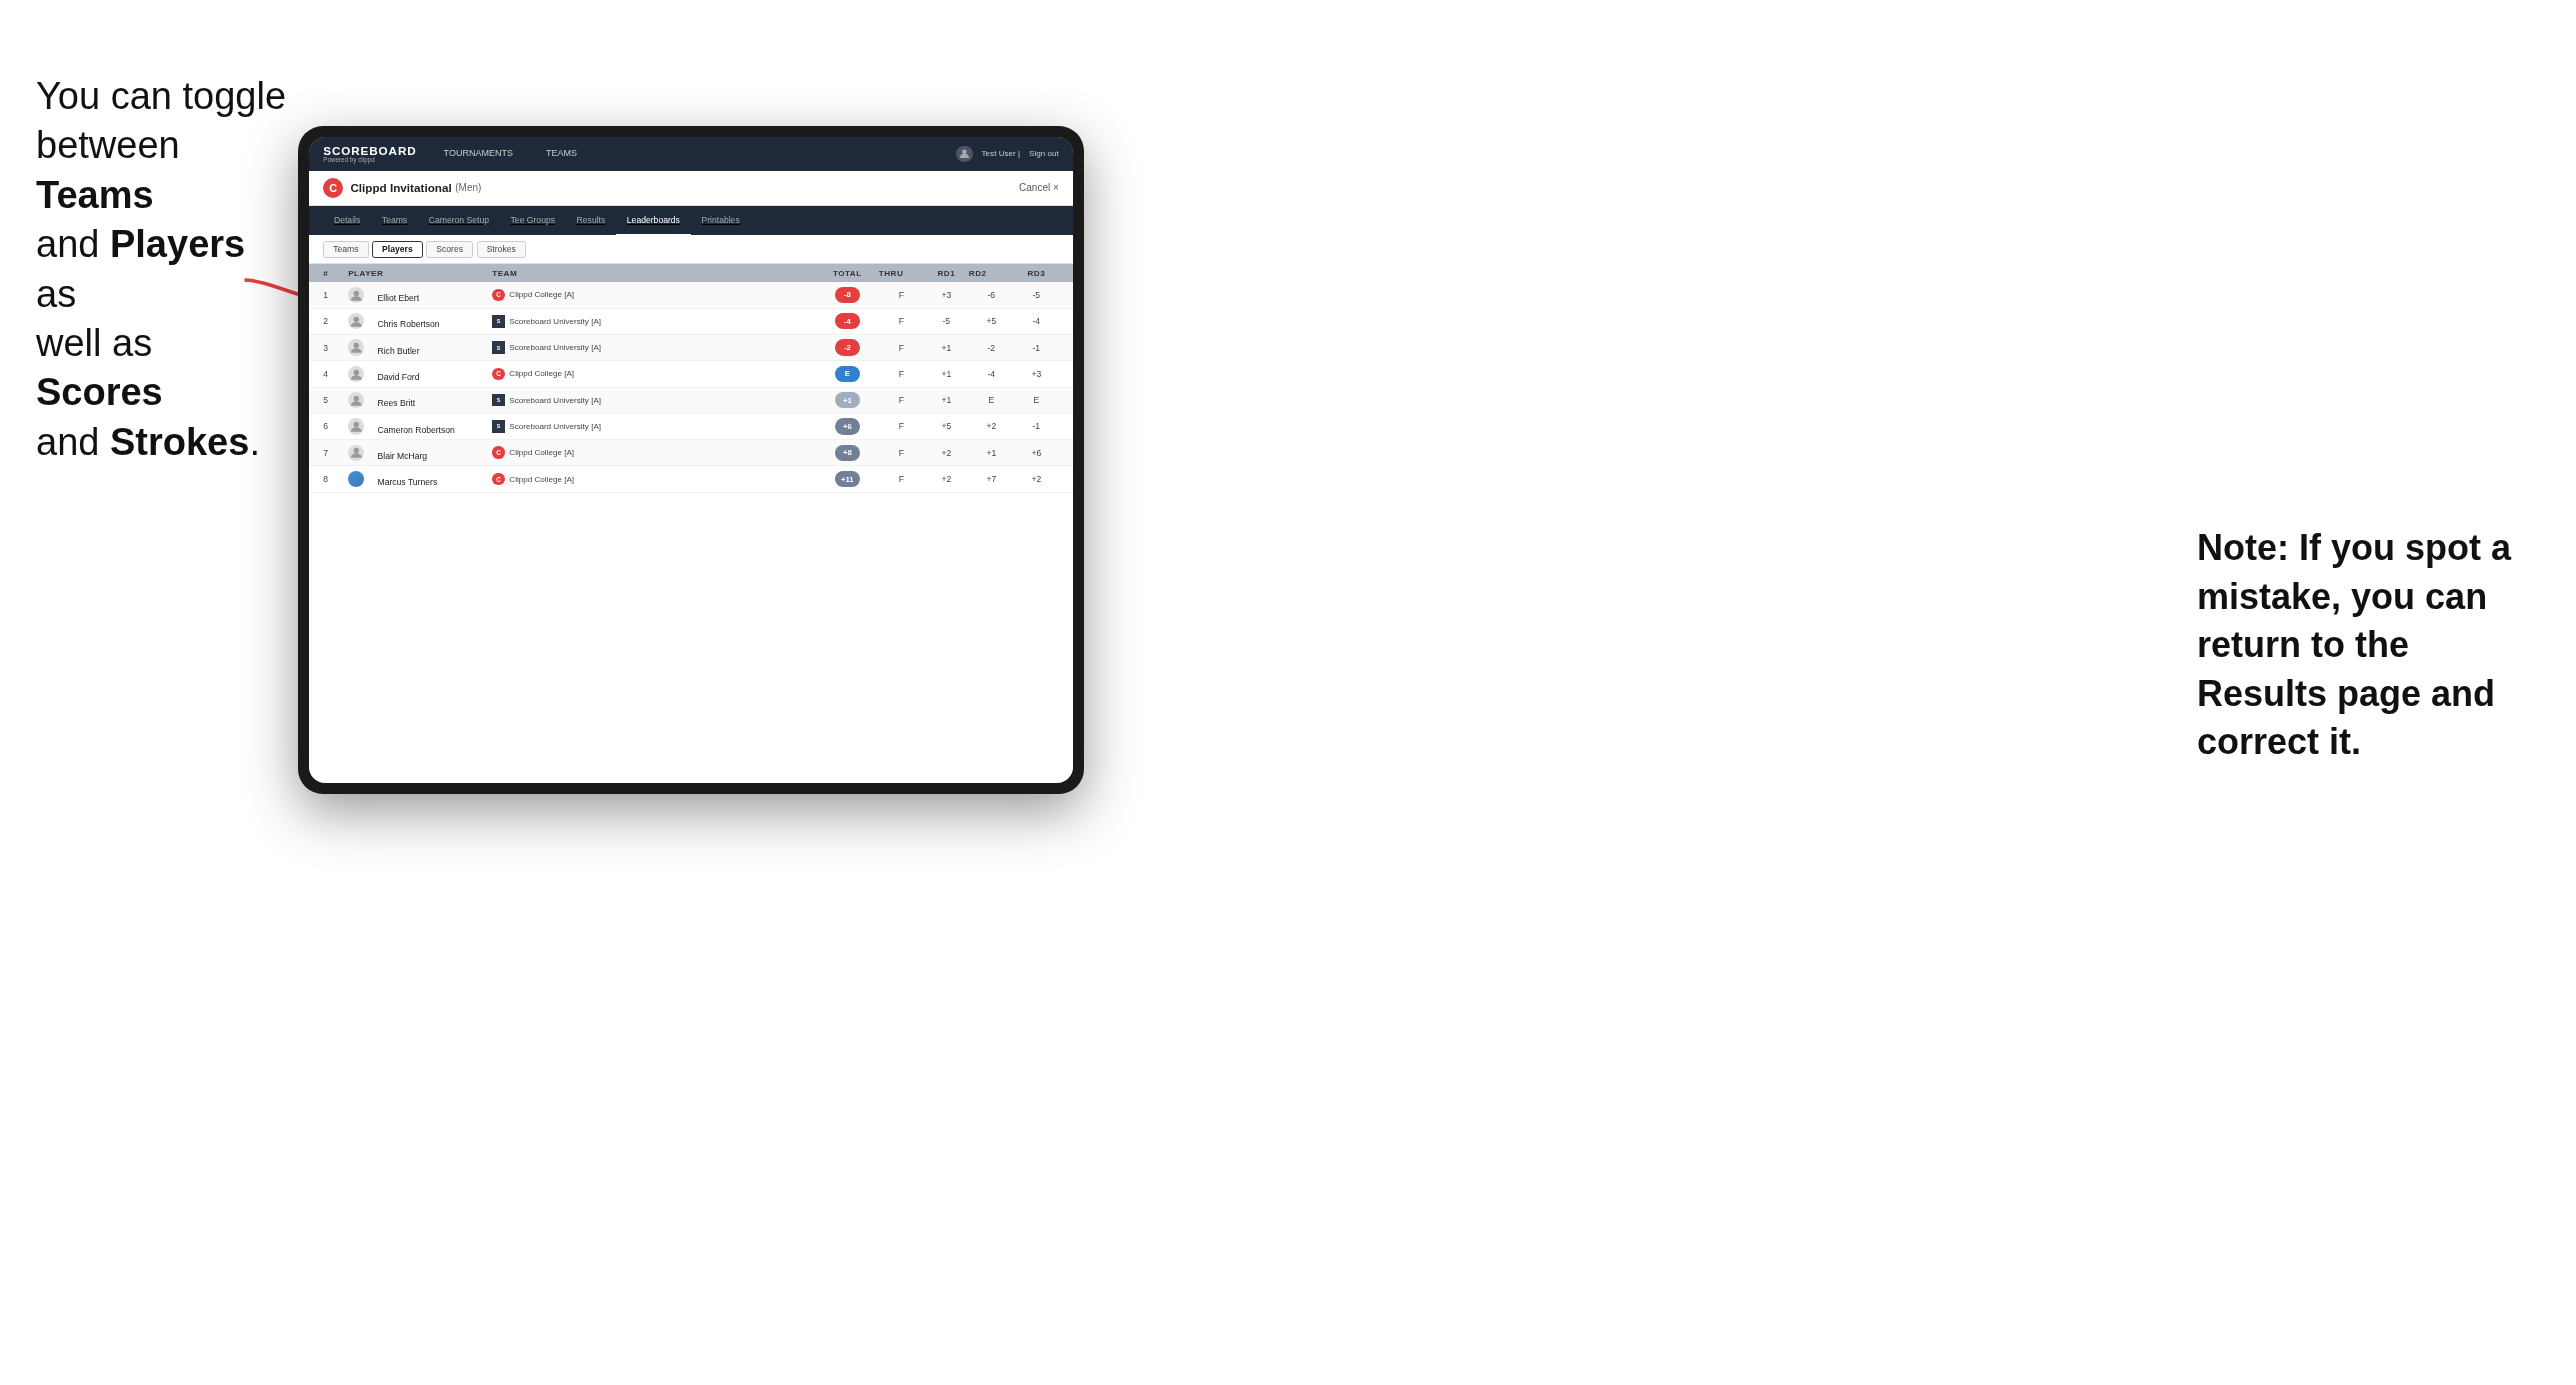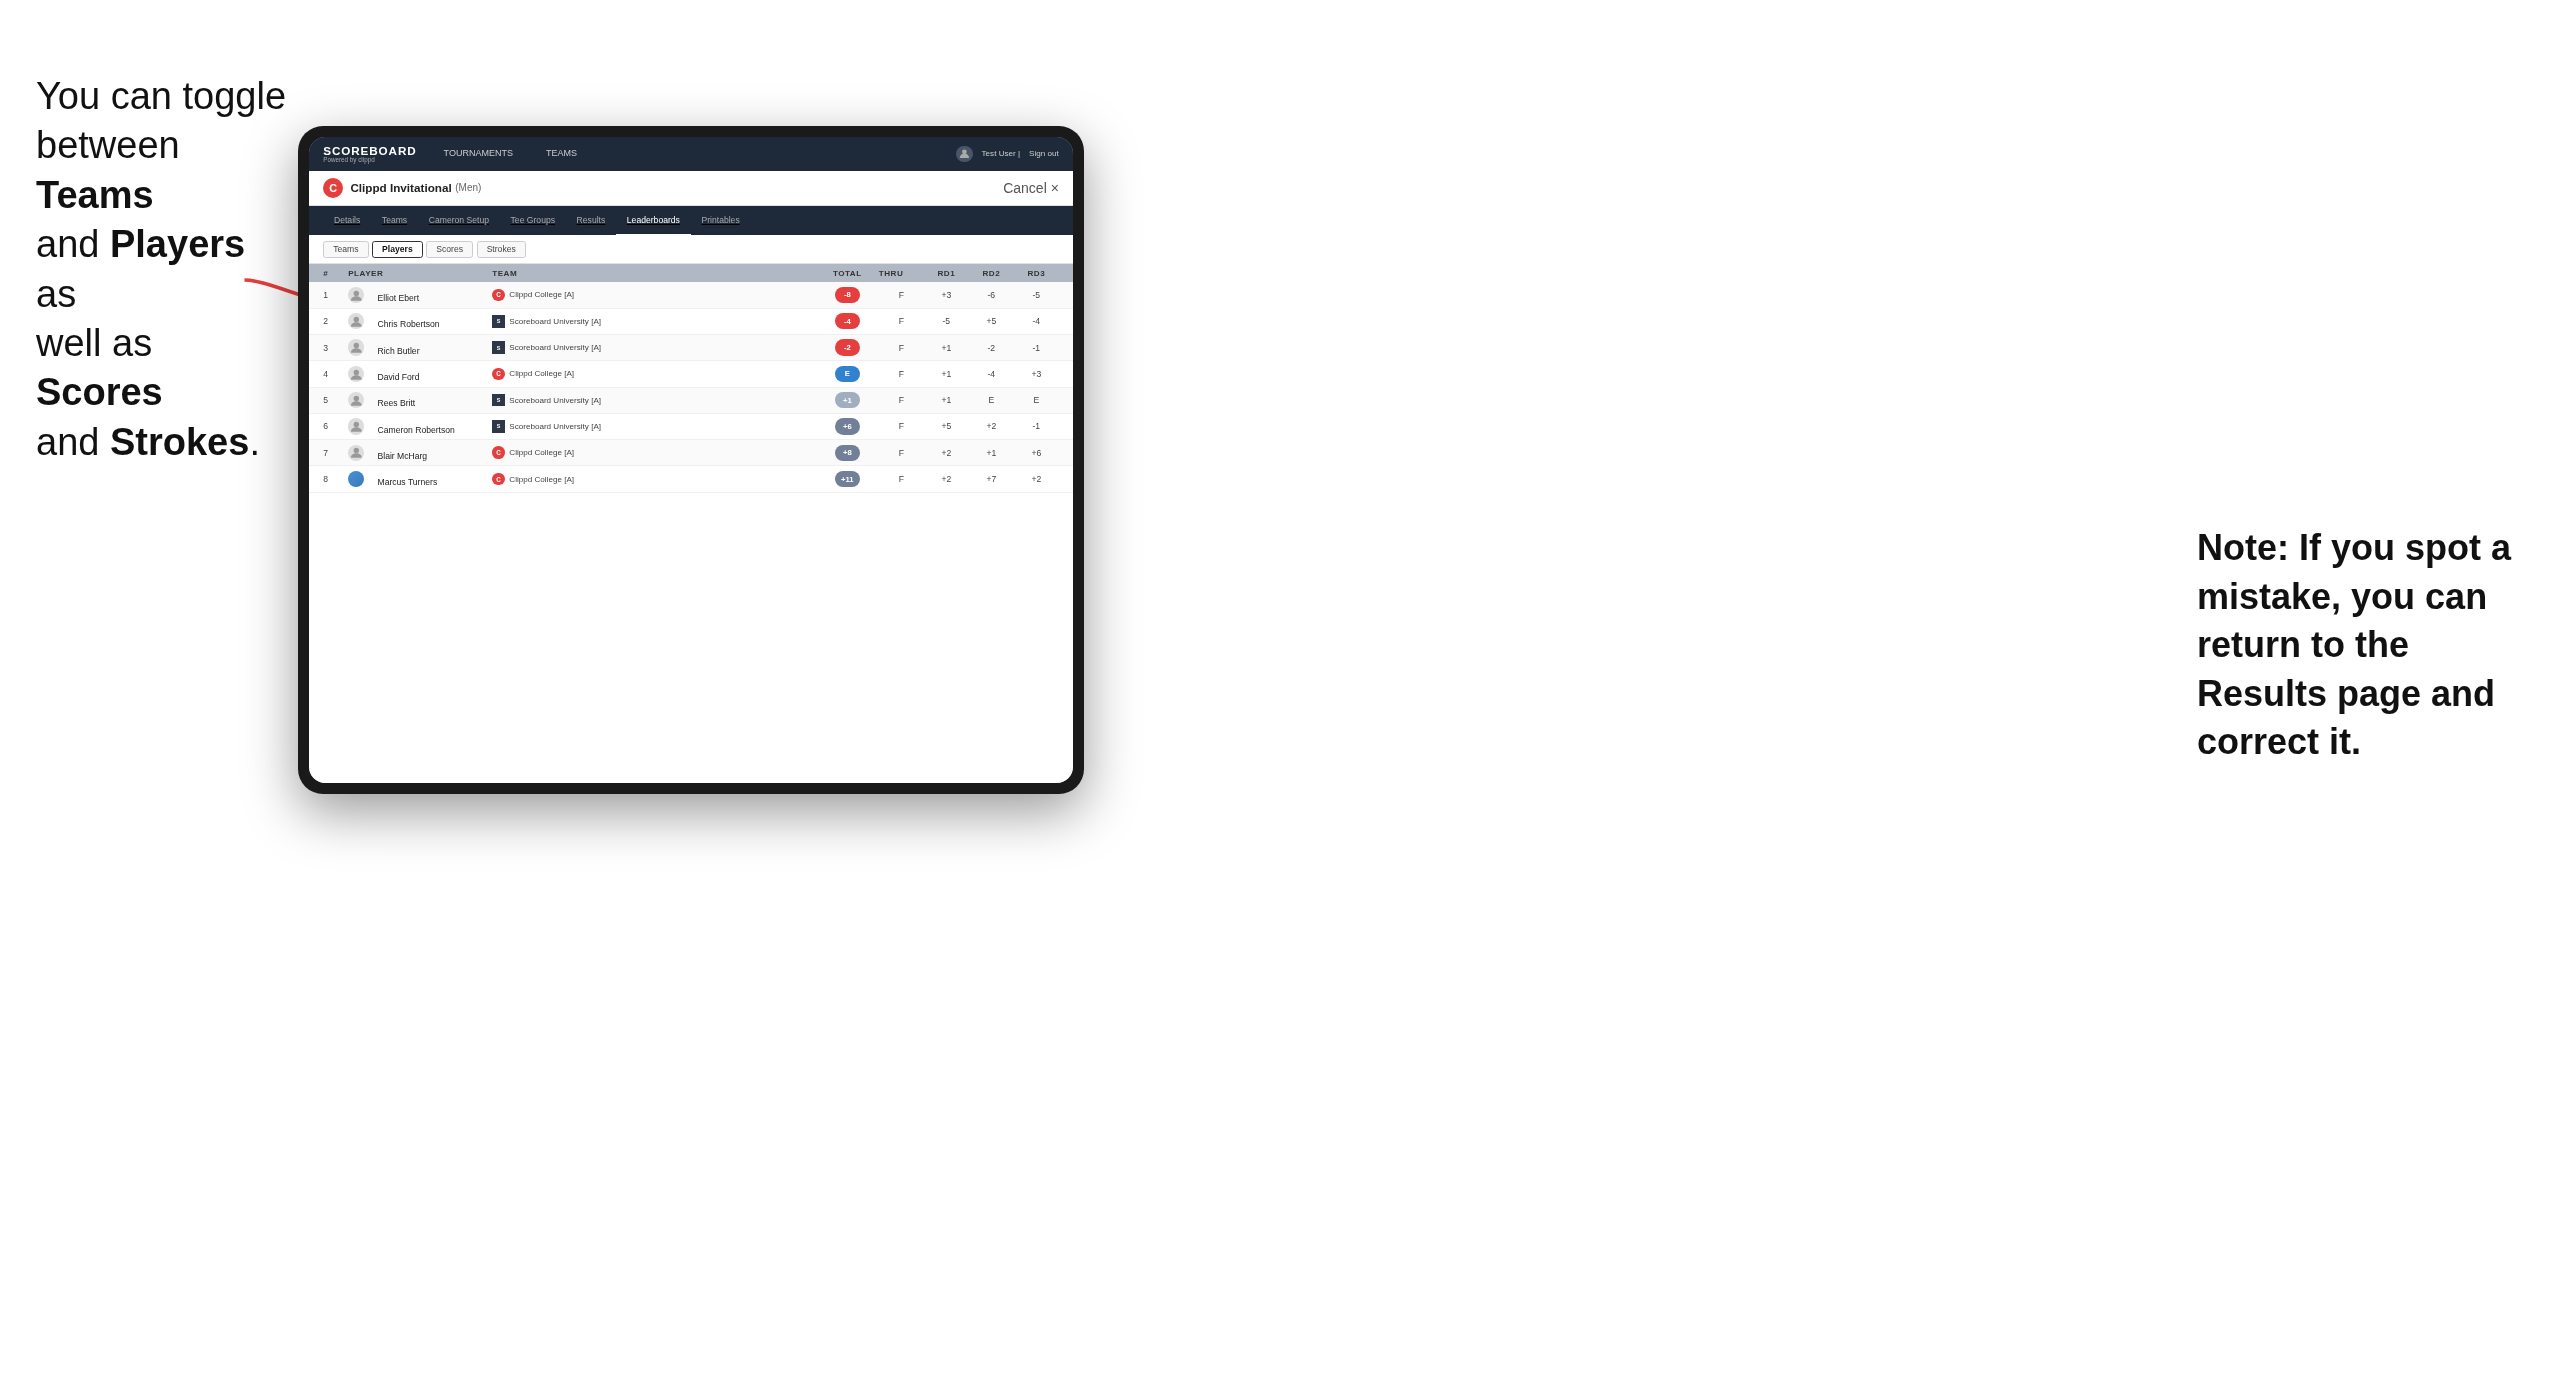--- a/index.html
+++ b/index.html
@@ -148,21 +148,21 @@
       font-weight: 600;
       color: #222;
     }
     .tournament-subtitle {
       font-size: 10px;
       color: #666;
       margin-left: 3.6px;
     }
     .cancel-btn {
       margin-left: auto;
-      font-size: 14px;
+      font-size: 10px;
       color: #555;
       cursor: pointer;
     }
 
     
     .tab-nav {
       background: #1e2a3a;
       display: flex;
       align-items: center;
       padding: 0 14.4px;
@@ -393,21 +393,21 @@
     </div>
 
     <div class="leaderboard-table">
       <div class="table-header">
         <span>#</span>
         <span>PLAYER</span>
         <span>TEAM</span>
         <span style="text-align:center;">TOTAL</span>
         <span style="text-align:left;">THRU</span>
         <span style="text-align:center;">RD1</span>
-        <span style="text-align:center;">RD2</span>
+        <span style="">RD2</span>
         <span style="text-align:center;">RD3</span>
       </div>
 
       <div class="table-row">
         <span class="col-num">1</span>
         <div class="player-cell">
           <div class="player-avatar">
             <svg viewBox="0 0 14 14" fill="#999">
                 <circle cx="7" cy="5" r="3"></circle>
                 <path d="M1 13c0-3.3 2.7-5 6-5s6 1.7 6 5"></path>

